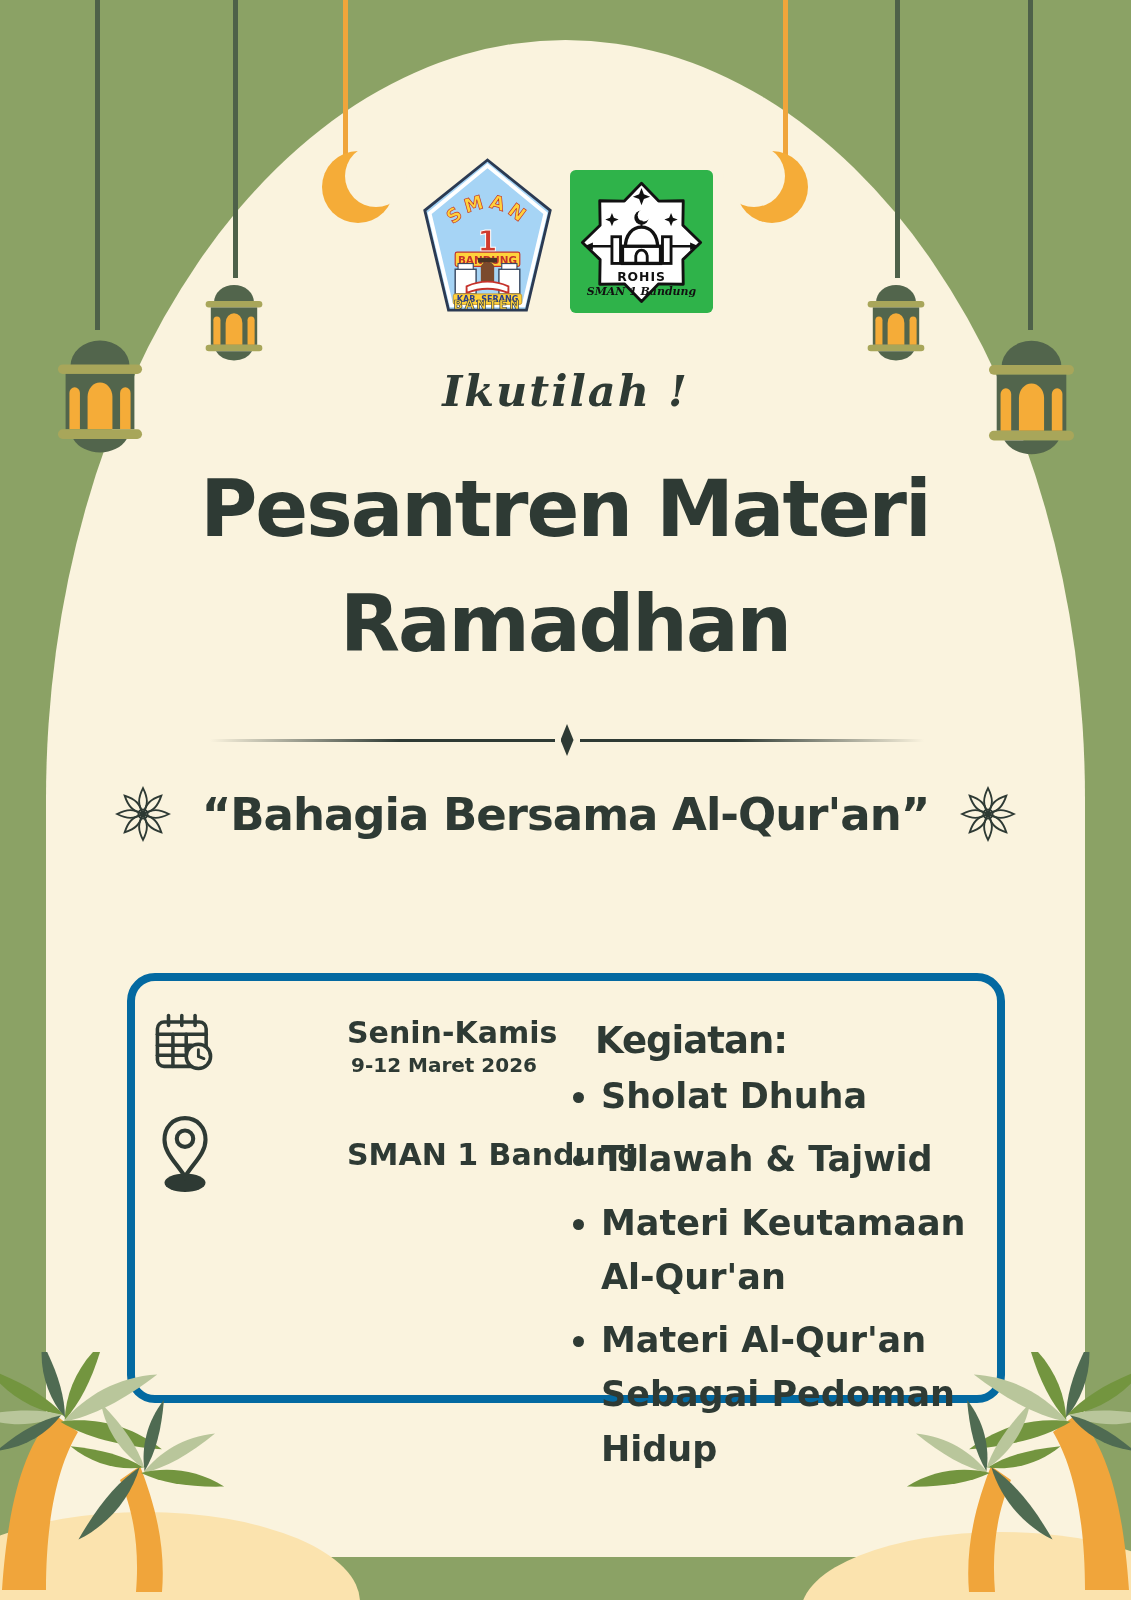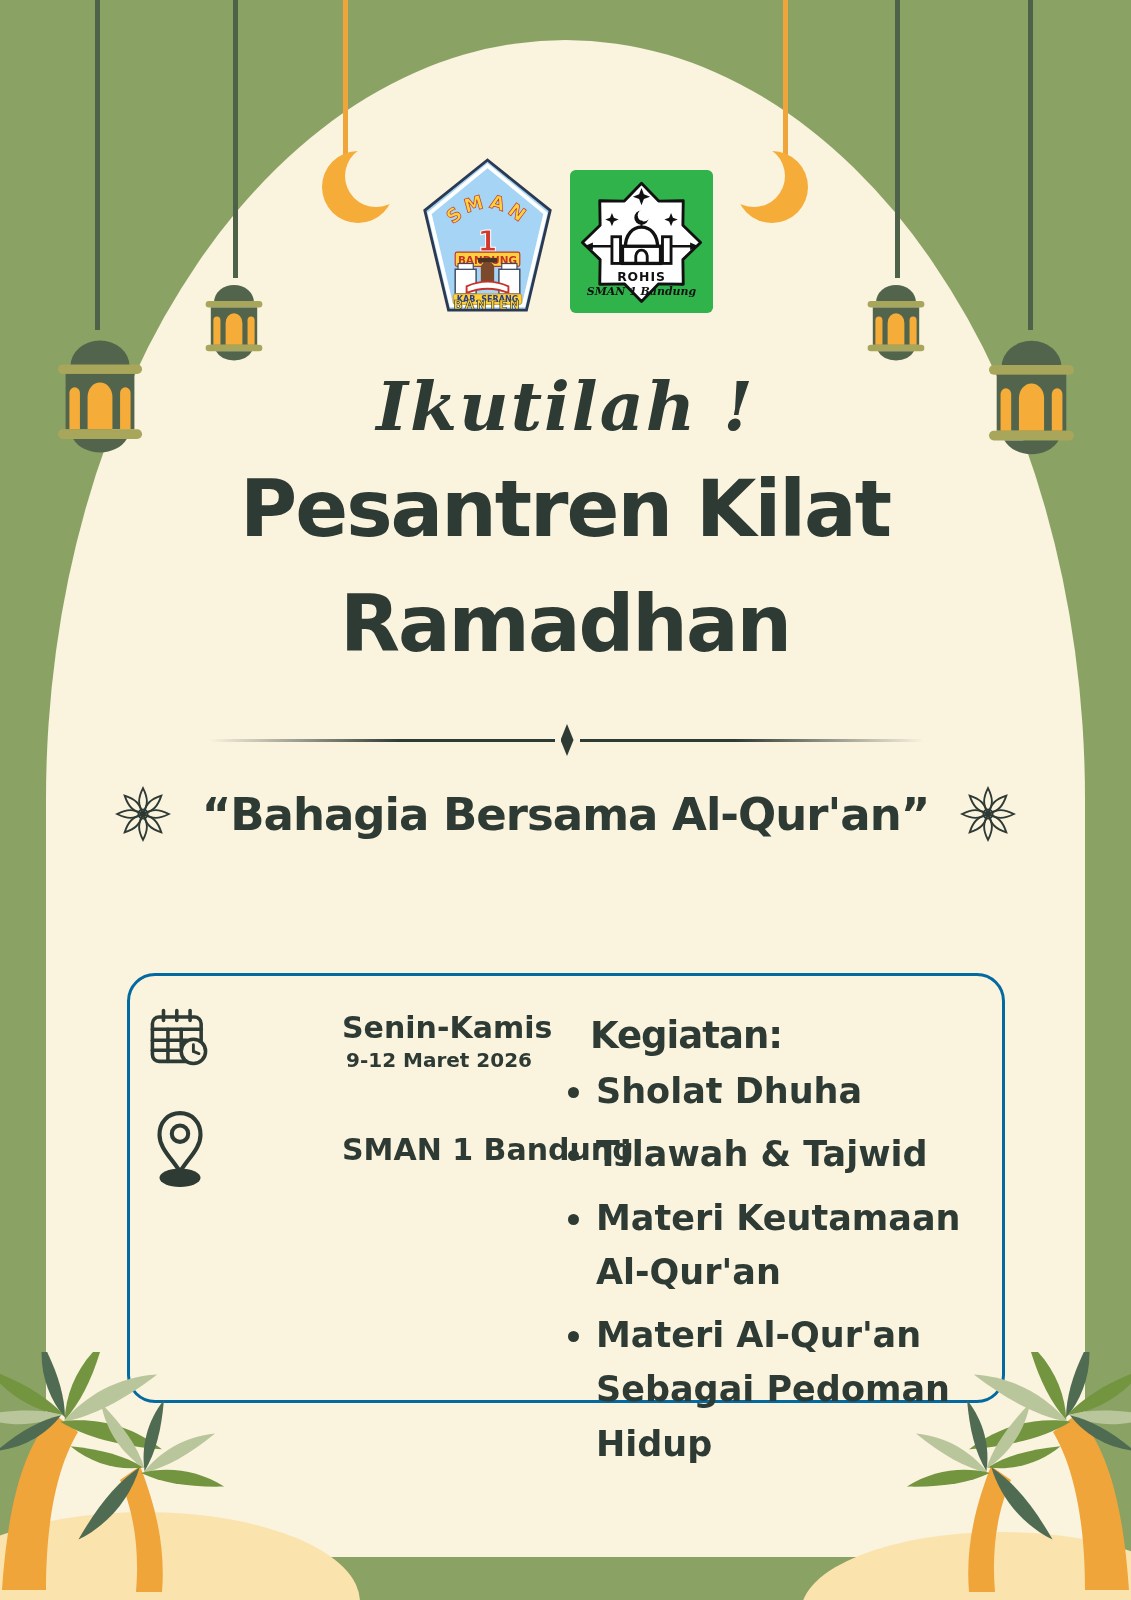--- a/index.html
+++ b/index.html
@@ -23,41 +23,41 @@
   
   .moon,.moon-cut{position:absolute; border-radius:50%; z-index:2;}
   .moon{background:#F5AC38;}
   .moon-cut{background:#FAF3DE;}
   
   .logo{position:absolute; z-index:2;}
   
   .invite{
     position:absolute; left:0; right:0; top:366px; text-align:center;
     font-family:"DejaVu Serif","Liberation Serif",serif;
-    font-style:italic; font-weight:bold; font-size:68px; letter-spacing:2px; z-index:2;
+    font-style:italic; font-weight:bold; font-size:43px; letter-spacing:2px; z-index:2;
   }
   .title{
     position:absolute; left:135px; top:452px; width:860px; text-align:center;
     font-size:78px; font-weight:bold; line-height:1.48; letter-spacing:-2px; z-index:2;
   }
   .divider{position:absolute; left:210px; top:724px; width:714px; display:flex; align-items:center; z-index:2;}
   .divider .line{flex:1; height:3px;}
   .divider .line.l{background:linear-gradient(to right,rgba(46,58,52,0),#2E3A34 55%);}
   .divider .line.r{background:linear-gradient(to left,rgba(46,58,52,0),#2E3A34 55%);}
   .divider .diamond{width:13px; height:32px; margin:0 6px; background:#2E3A34;
     clip-path:polygon(50% 0,100% 50%,50% 100%,0 50%);}
   .subtitle-row{
     position:absolute; left:0; right:0; top:786px; display:flex; justify-content:center;
     align-items:center; gap:31px; z-index:2;
   }
   .subtitle{font-size:45px; font-weight:bold; letter-spacing:-1px;}
   
   .card{
     position:absolute; left:127px; top:973px; width:878px; height:430px;
-    border:3px solid #0369a1; border-radius:28px; box-sizing:border-box; z-index:2;
+    border:8px solid #0369a1; border-radius:28px; box-sizing:border-box; z-index:2;
   }
   .row-icon{position:absolute;}
   .sched-days{position:absolute; left:212px; top:34px; font-size:30px; font-weight:bold;}
   .sched-dates{position:absolute; left:216px; top:72px; font-size:20px; font-weight:bold;}
   .loc-text{position:absolute; left:212px; top:156px; font-size:30px; font-weight:bold;}
   .keg-head{position:absolute; left:460px; top:38px; font-size:37px; font-weight:bold; letter-spacing:-1px;}
   .keg-list{position:absolute; left:432px; top:88px; width:400px; margin:0; padding-left:34px;
     list-style:disc; font-size:35px; font-weight:bold; line-height:1.55;}
   .keg-list li{margin-bottom:9px;}
   
@@ -164,21 +164,21 @@
     <path d="M58,82 C58,67 66,60 75,60 C84,60 92,67 92,82 Z" fill="#FFFFFF" stroke="#111111" stroke-width="3.5"></path>
     <rect x="44" y="70" width="9" height="28" fill="#FFFFFF" stroke="#111111" stroke-width="3"></rect>
     <rect x="97" y="70" width="9" height="28" fill="#FFFFFF" stroke="#111111" stroke-width="3"></rect>
     <rect x="55" y="80" width="40" height="18" fill="#FFFFFF" stroke="#111111" stroke-width="3.5"></rect>
     <path d="M69,98 v-7 a6,7 0 0 1 12,0 v7" fill="none" stroke="#111111" stroke-width="3"></path>
     <text x="75" y="116" text-anchor="middle" font-size="13" font-weight="bold" fill="#111111" letter-spacing="1">ROHIS</text>
     <text x="75" y="131" text-anchor="middle" font-size="11.5" font-style="italic" font-weight="bold" font-family="DejaVu Serif, Liberation Serif, serif" fill="#111111">SMAN 1 Bandung</text>
   </svg>
 
   <div class="invite">Ikutilah !</div>
-  <div class="title">Pesantren Kilat Ramadhan</div>
+  <div class="title">Pesantren Materi Ramadhan</div>
 
   <div class="divider">
     <div class="line l"></div>
     <div class="diamond"></div>
     <div class="line r"></div>
   </div>
 
   <div class="subtitle-row">
     <svg width="56" height="56" viewBox="0 0 54 54">
       <g fill="none" stroke="#2E3A34" stroke-width="1.8">

